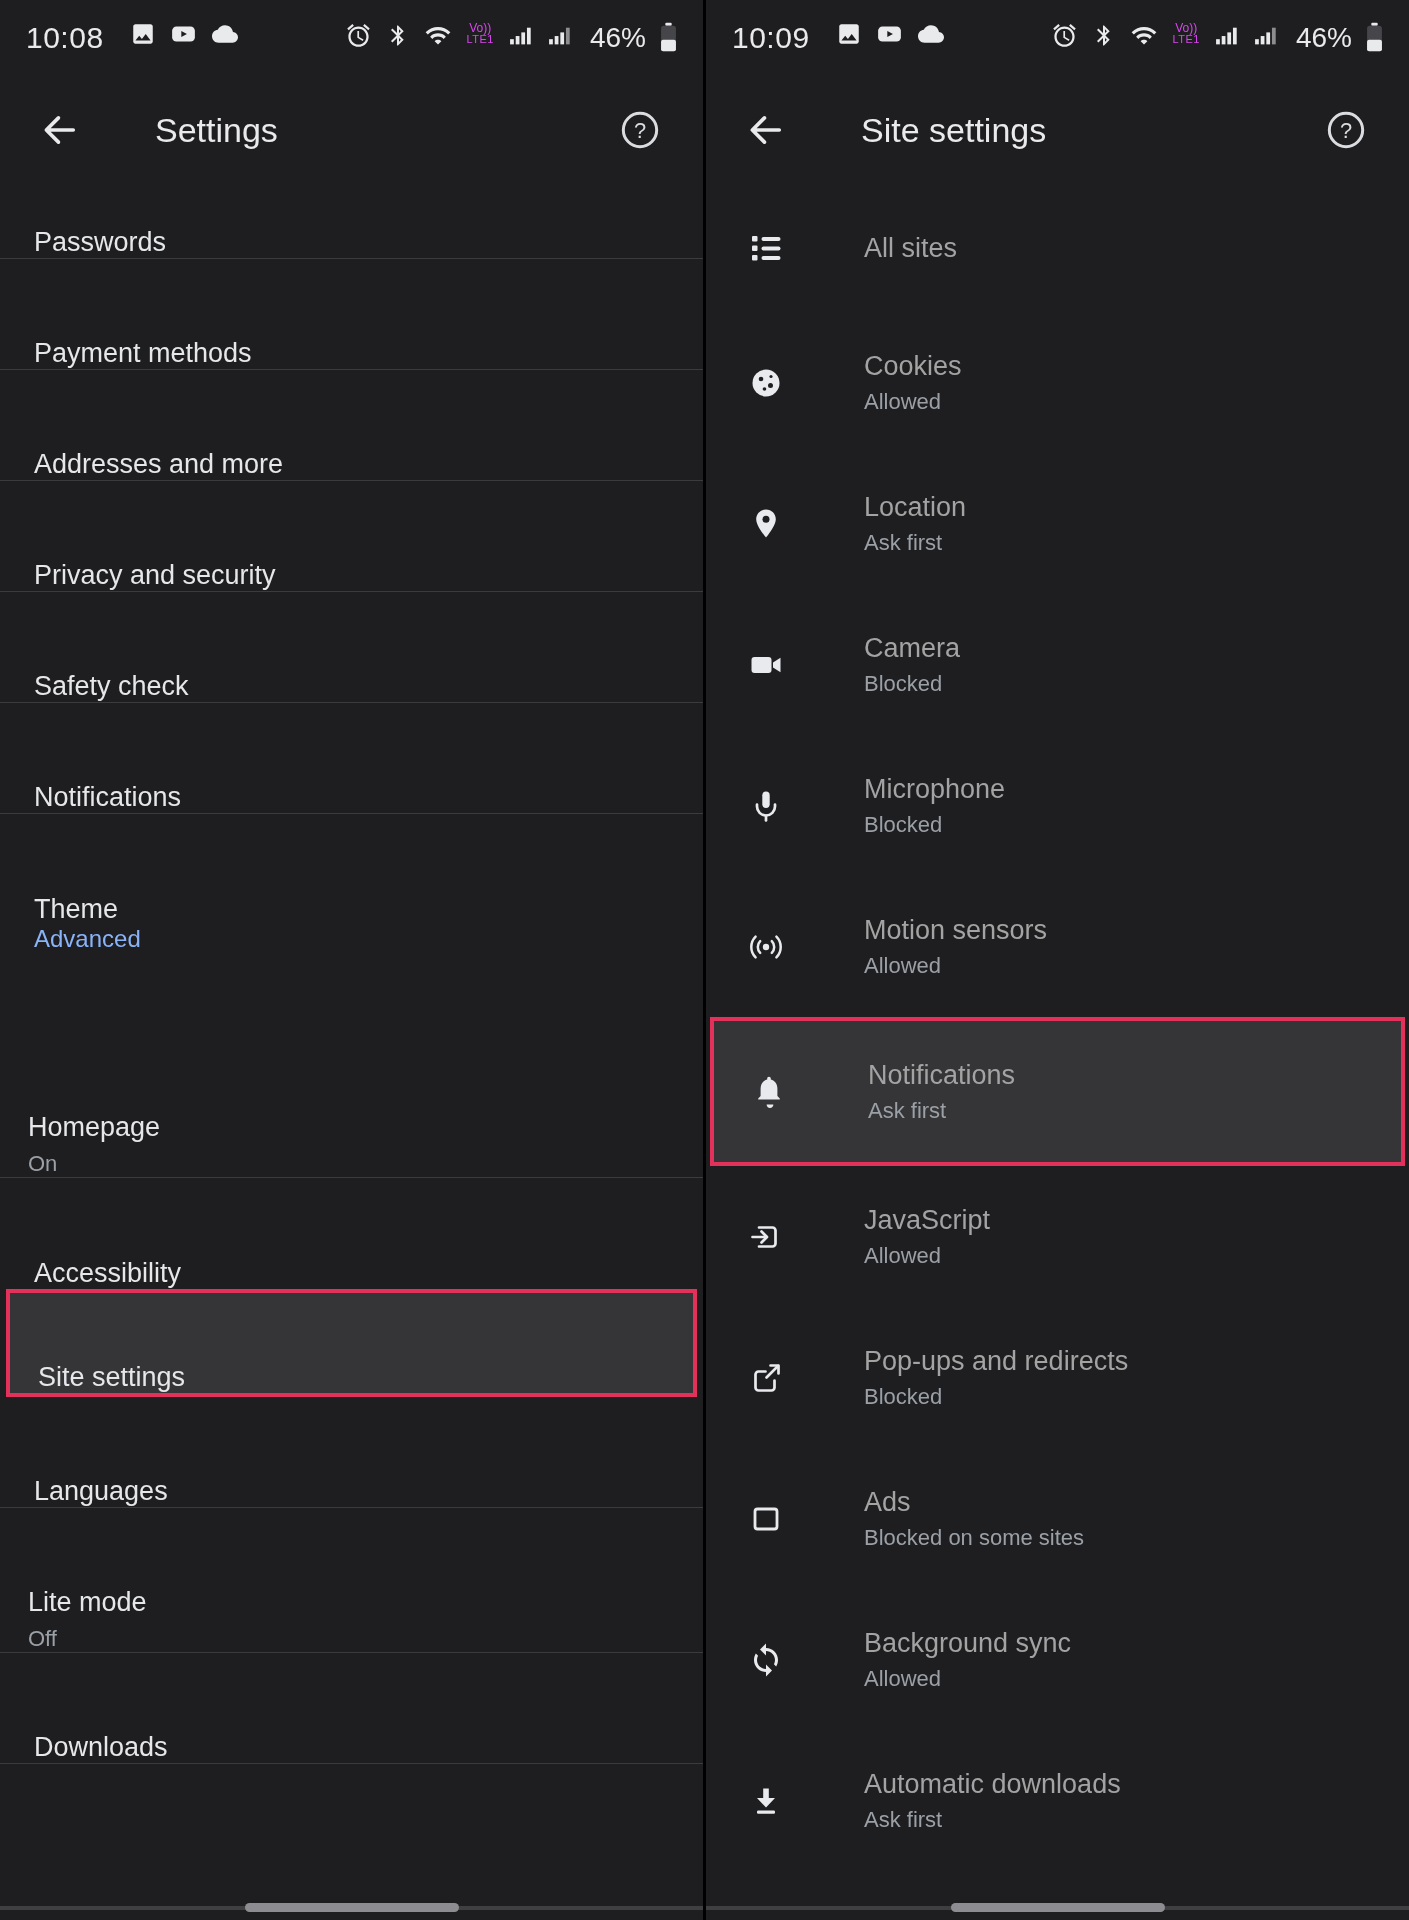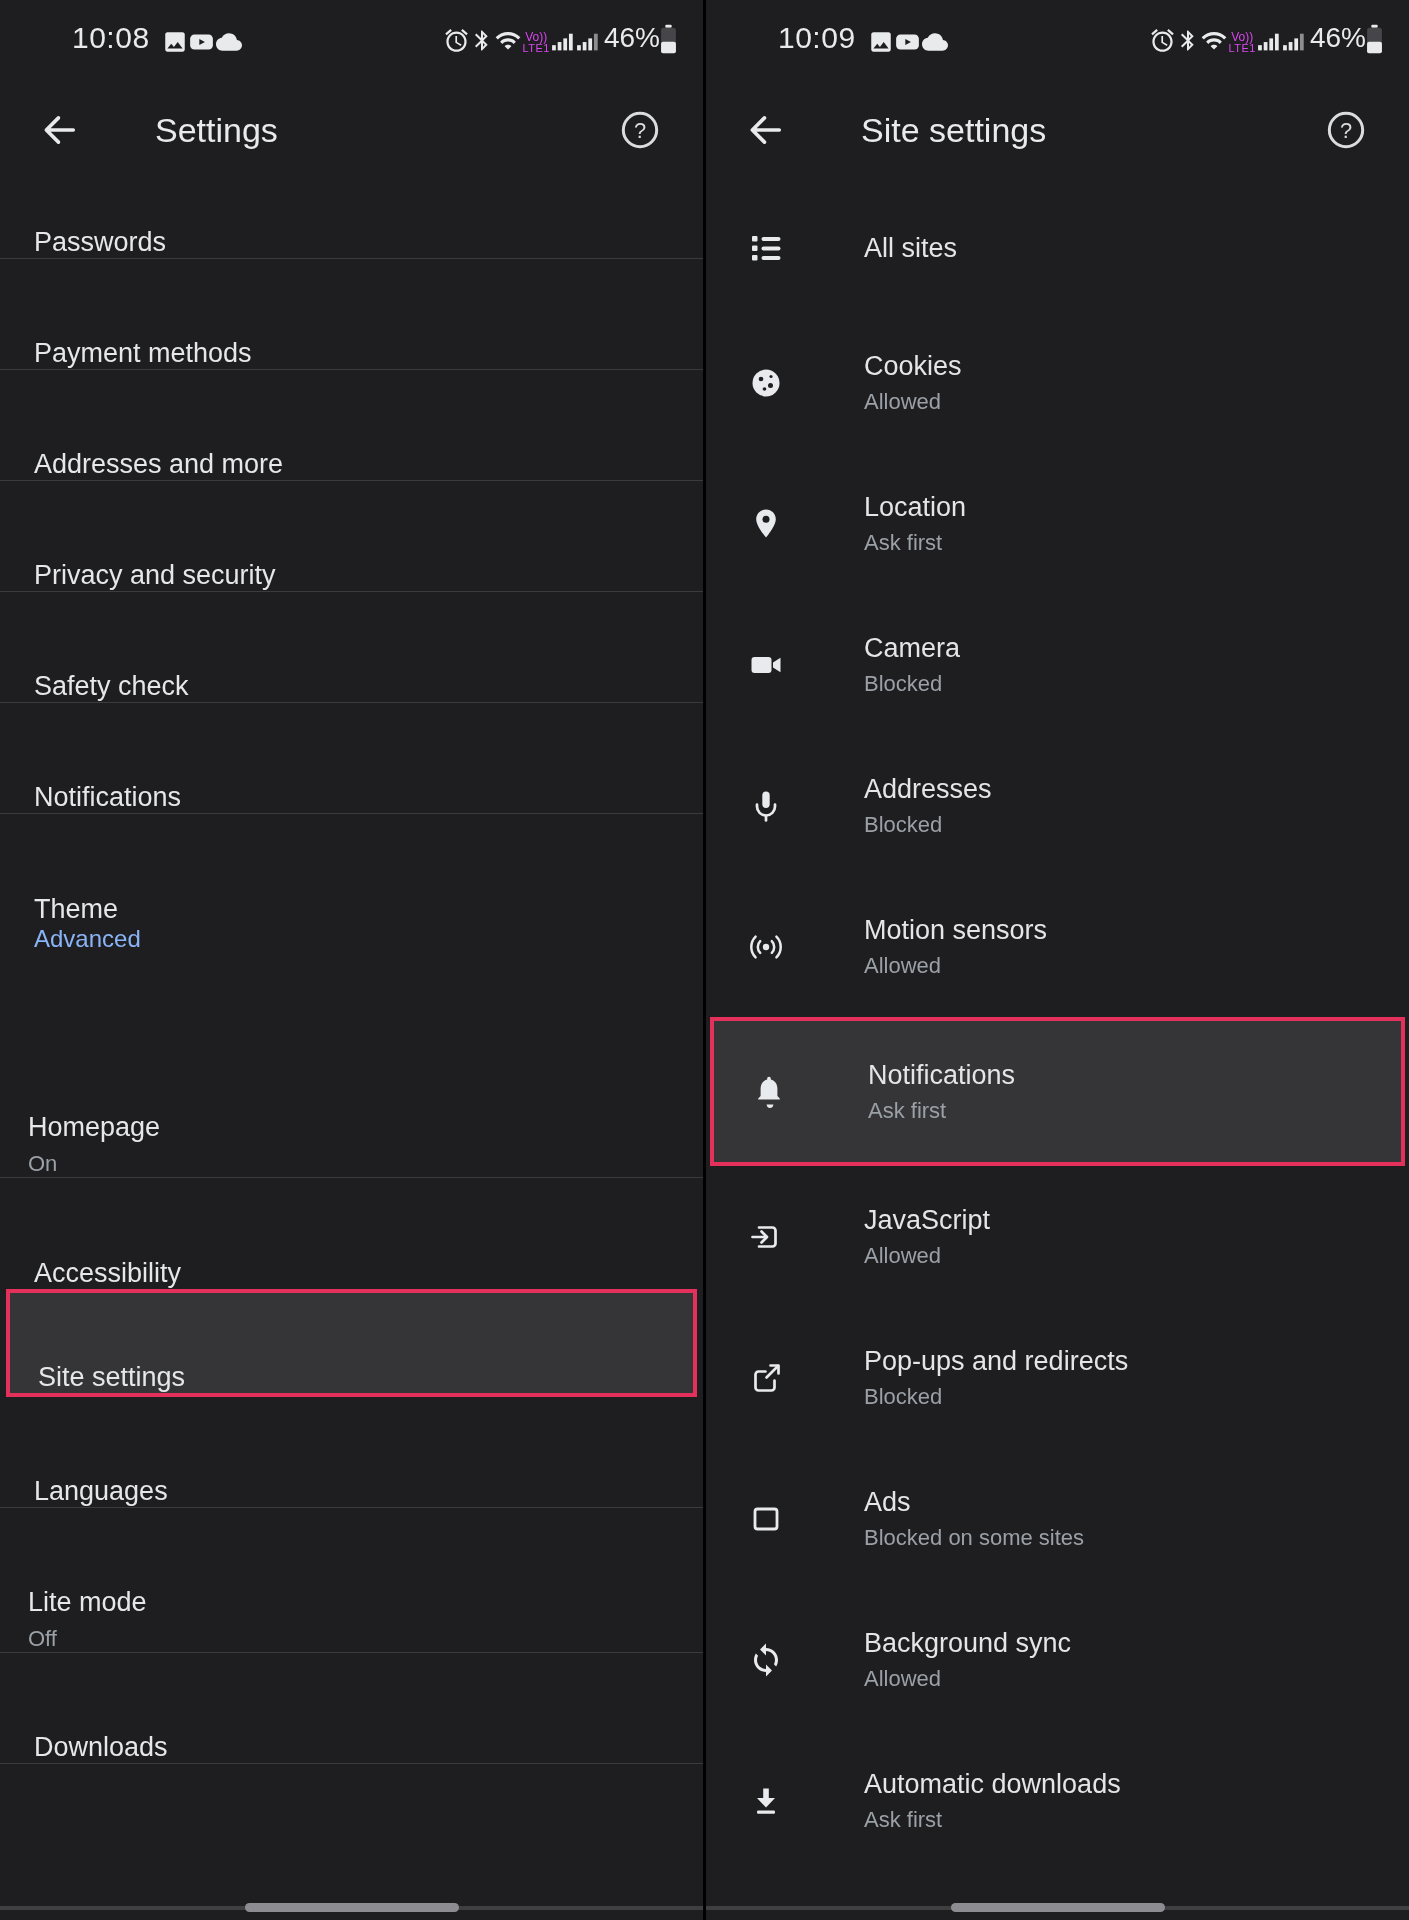--- a/index.html
+++ b/index.html
@@ -4,21 +4,21 @@
 <style>
   * { margin:0; padding:0; box-sizing:border-box; }
   html,body { background:#000; }
   body { font-family:"Liberation Sans", sans-serif; width:1409px; height:1920px; overflow:hidden; }
   .screen { width:1409px; height:1920px; display:flex; background:#000; }
   .panel { width:703px; height:1920px; background:#1e1e20; position:relative; overflow:hidden; }
   .panel-gap { width:3px; background:#000; }
 
   
   .statusbar { height:76px; display:flex; align-items:center; justify-content:space-between; padding:0 26px 0 26px; }
-  .status-left, .status-right { display:flex; align-items:flex-end; gap:0;margin-left:46px; }
+  .status-left, .status-right { display:flex; align-items:flex-start; gap:14px; }
   .status-time { font-size:30px; color:#e9eaec; margin-right:12px; letter-spacing:0.5px; }
   .sicon { display:flex; align-items:center; }
   .battery-pct { font-size:28px; color:#e9eaec; margin-left:4px; }
   .volte { display:flex; flex-direction:column; align-items:center; line-height:1; color:#d946ef; }
   .volte .l1 { font-size:12px; } .volte .l2 { font-size:11px; letter-spacing:0.5px; }
 
   
   .appbar { height:108px; display:flex; align-items:center; padding:0 40px 0 37px; }
   .iconbtn { background:none; border:none; display:flex; align-items:center; justify-content:center; cursor:pointer; padding:0; }
   .appbar-title { font-size:34px; font-weight:400; color:#e9eaec; margin-left:74px; flex:1; }
@@ -34,21 +34,21 @@
   .section-header .label { font-size:24px; color:#8ab4f8; }
 
   .hl-box-left { margin:0 6px; border:4px solid #e4315b; height:108px; background:#353538; display:flex; }
   .hl-box-left .row { flex:1; height:auto; padding-left:28px; }
 
   
   .r-row { display:flex; align-items:center; height:141px; }
   .r-row.first { height:128px; }
   .r-icon { width:44px; height:44px; margin-left:38px; flex:0 0 44px; display:flex; align-items:center; justify-content:center; }
   .r-texts { margin-left:76px; display:flex; flex-direction:column; justify-content:center; }
-  .r-texts .label { font-size:27px; color:#e5e5e5; }
+  .r-texts .label { font-size:27px; color:#a3a3a3; }
   .r-texts .sub { font-size:22px; color:#9aa0a6; margin-top:7px; }
 
   .hl-box-right { margin:0 4px; border:4px solid #e4315b; height:149px; background:#353538; display:flex; }
   .hl-box-right .r-row { flex:1; height:auto; }
   .hl-box-right .r-icon { margin-left:34px; }
 
   
   .gesture-track { position:absolute; bottom:10px; left:0; right:0; height:4px; background:#3f3f42; }
   .gesture-pill { position:absolute; bottom:8px; left:50%; transform:translateX(-50%); width:214px; height:9px; border-radius:5px; background:#8d8d91; }
 
@@ -354,21 +354,21 @@
 
       <div class="r-row">
         <span class="r-icon">
           <svg width="44" height="44" viewBox="0 0 44 44">
               <rect x="18.3" y="7.5" width="7.4" height="16.5" rx="3.7" fill="#e8eaed"></rect>
               <path d="M13 20.5 v2 a9 9 0 0 0 18 0 v-2" fill="none" stroke="#e8eaed" stroke-width="2.7" stroke-linecap="round"></path>
               <line x1="22" y1="31.8" x2="22" y2="36.5" stroke="#e8eaed" stroke-width="2.7" stroke-linecap="round"></line>
             </svg>
         </span>
         <div class="r-texts">
-          <span class="label">Addresses</span>
+          <span class="label">Microphone</span>
           <span class="sub">Blocked</span>
         </div>
       </div>
 
       <div class="r-row">
         <span class="r-icon">
           <svg width="44" height="44" viewBox="0 0 44 44">
               <circle cx="22" cy="22" r="3.2" fill="#e8eaed"></circle>
               <g fill="none" stroke="#e8eaed" stroke-width="2.5" stroke-linecap="round">
                 <path d="M16.2 16.2 A8.2 8.2 0 0 0 16.2 27.8"></path>

